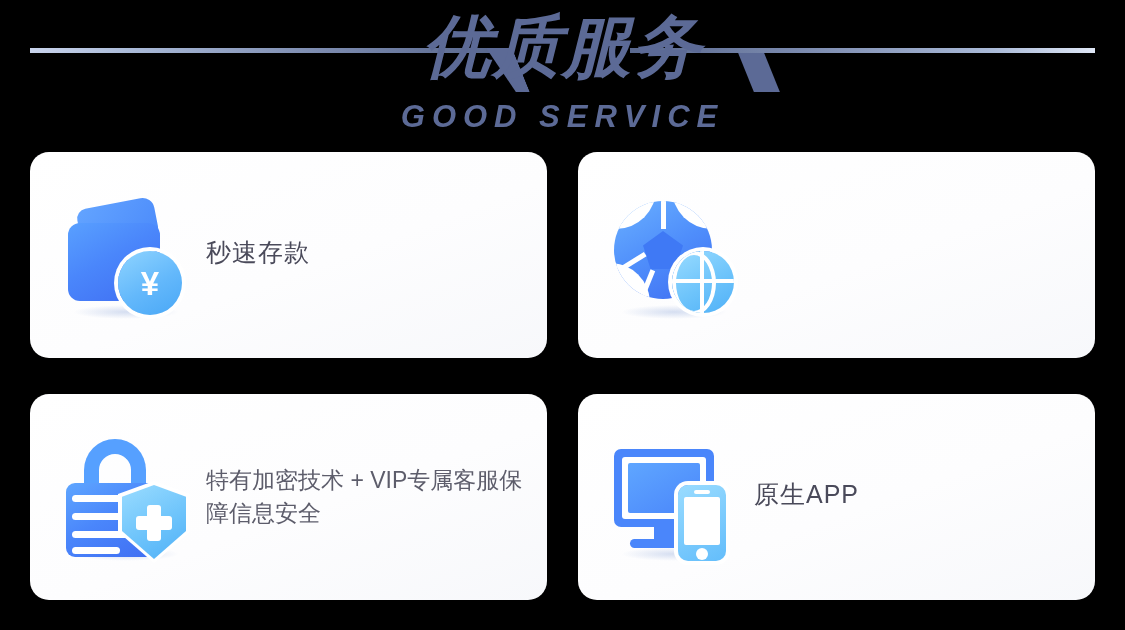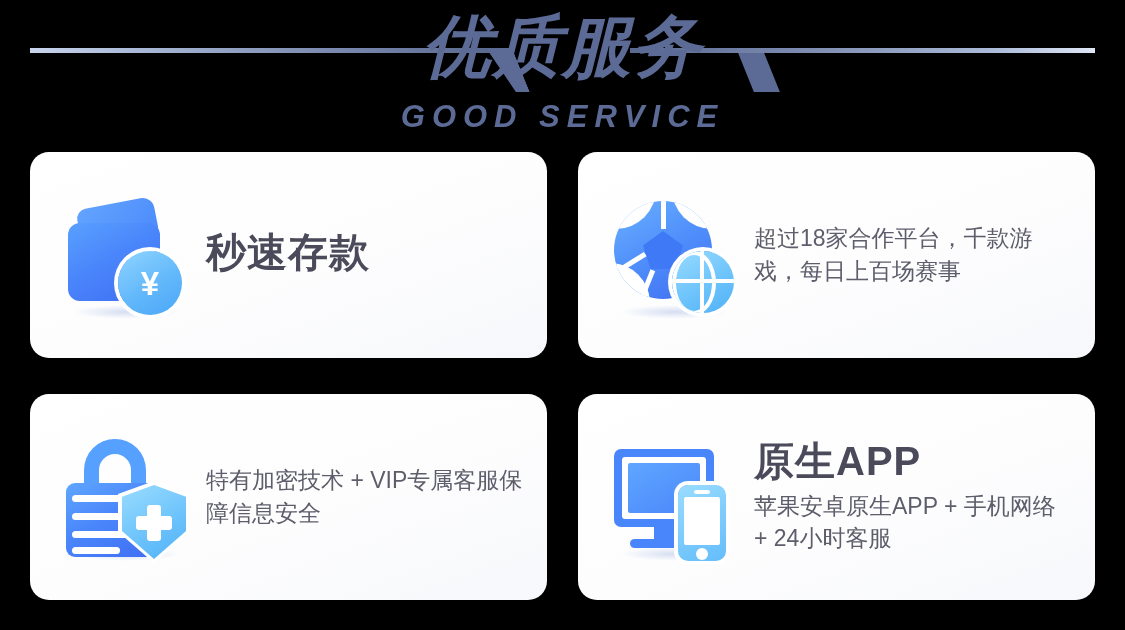--- a/index.html
+++ b/index.html
@@ -59,21 +59,21 @@
     padding:0 22px 0 30px;
     overflow:hidden;
   }
   .icon-wrap {
     width:132px; min-width:132px; height:132px;
     position:relative;
     margin-right:14px;
   }
   .card-text { flex:1; min-width:0; }
   .card-title {
-    font-size:40px; font-weight:bold; color:#4a4a5a;
+    font-size:25px; font-weight:normal; color:#4a4a5a;
     line-height:1.12; letter-spacing:1px;
     margin-bottom:6px; white-space:nowrap;
   }
   .card-desc {
     font-size:23px; color:#5d5d6b;
     line-height:1.42; letter-spacing:0px;
   }
 
   
   .ic { position:absolute; inset:0; }
@@ -255,21 +255,20 @@
           </div>
           <div class="bball">
             <div class="bb-line bb-v"></div>
             <div class="bb-line bb-h"></div>
             <div class="bb-c1"></div>
 
           </div>
         </div>
       </div>
       <div class="card-text">
-        <div class="card-desc">超过18家合作平台，千款游戏，每日上百场赛事</div>
       </div>
     </div>
 
     <div class="card">
       <div class="icon-wrap">
         <div class="ic">
           <div class="shadow-blob"></div>
           <div class="lock-shackle"></div>
           <div class="lock-body"></div>
           <div class="lock-slot ls1"></div>
@@ -297,18 +296,17 @@
           <div class="mon-neck"></div>
           <div class="mon-base"></div>
           <div class="phone"></div>
           <div class="phone-screen"></div>
           <div class="phone-ear"></div>
           <div class="phone-home"></div>
         </div>
       </div>
       <div class="card-text">
         <div class="card-title">原生APP</div>
-        <div class="card-desc">苹果安卓原生APP + 手机网络 + 24小时客服</div>
       </div>
     </div>
 
   </div>
 </div>
 
 </body></html>

